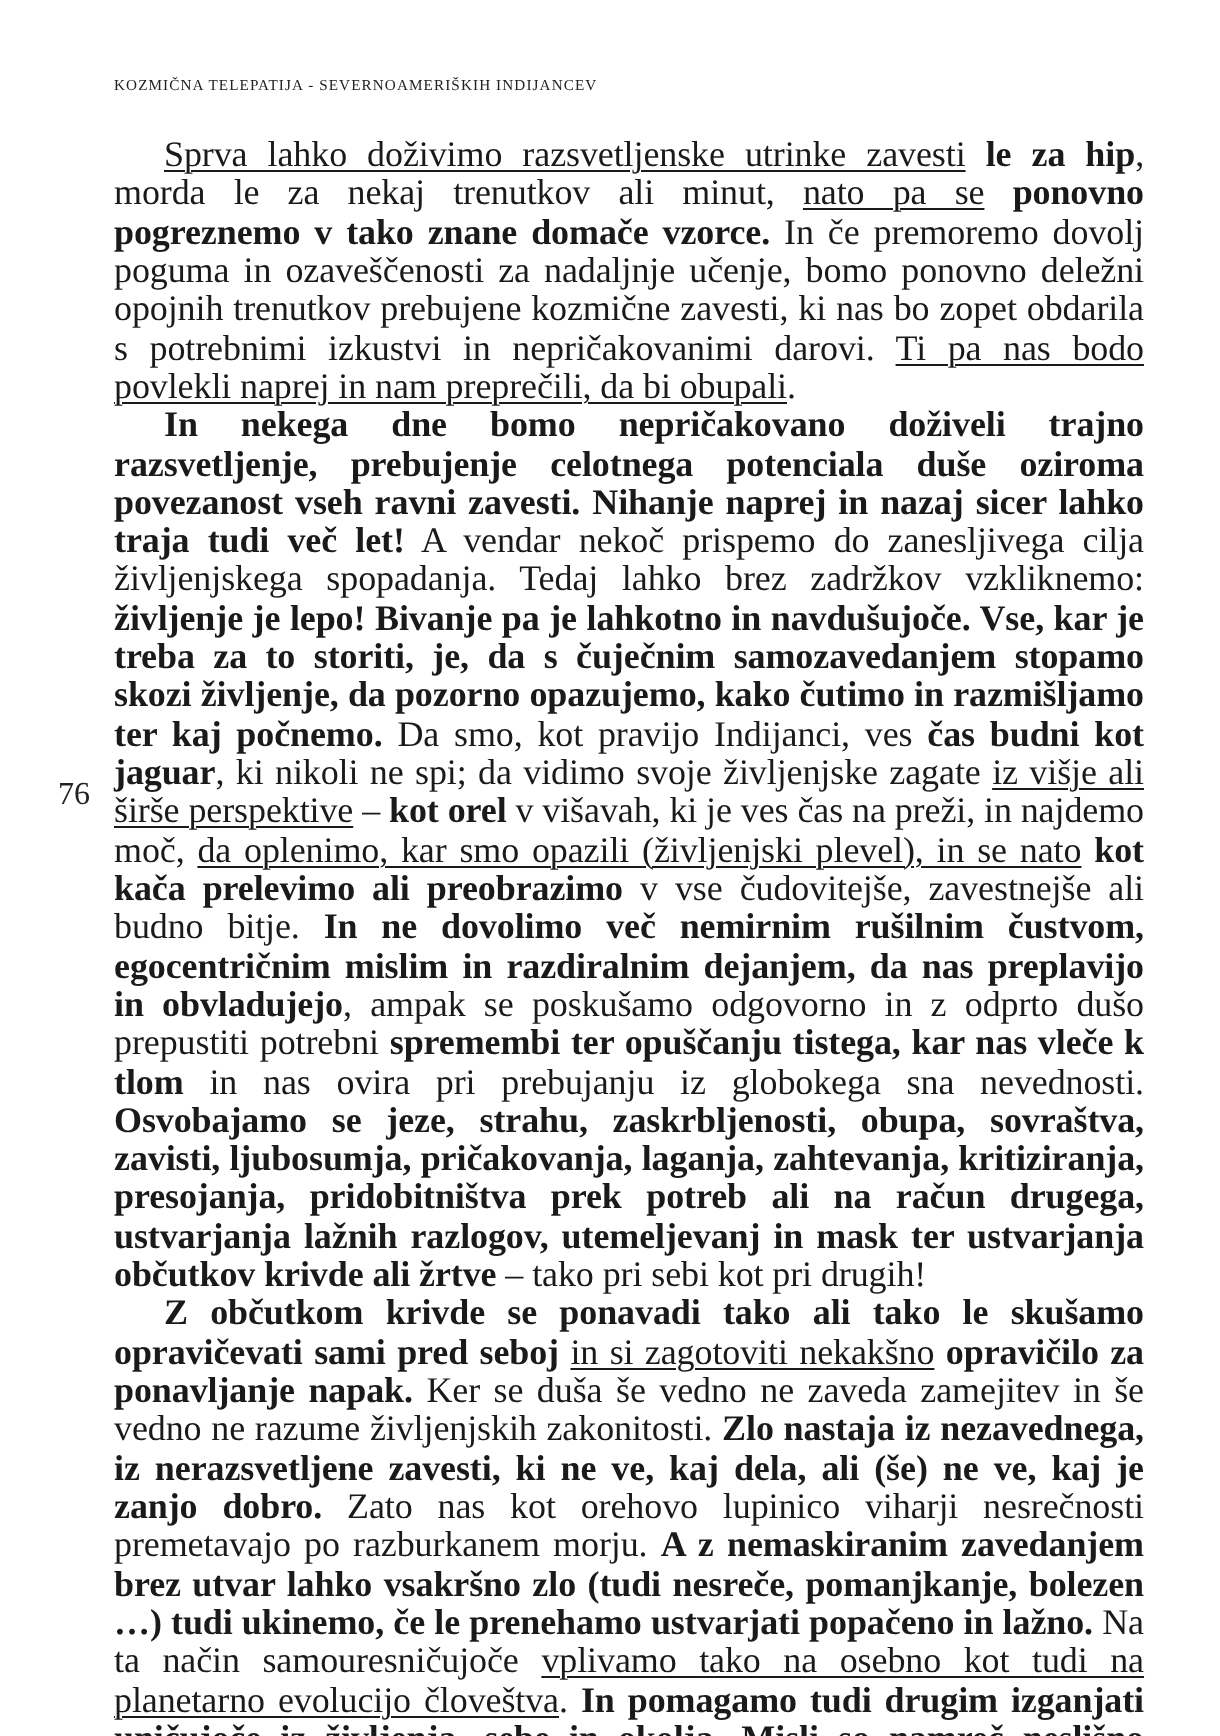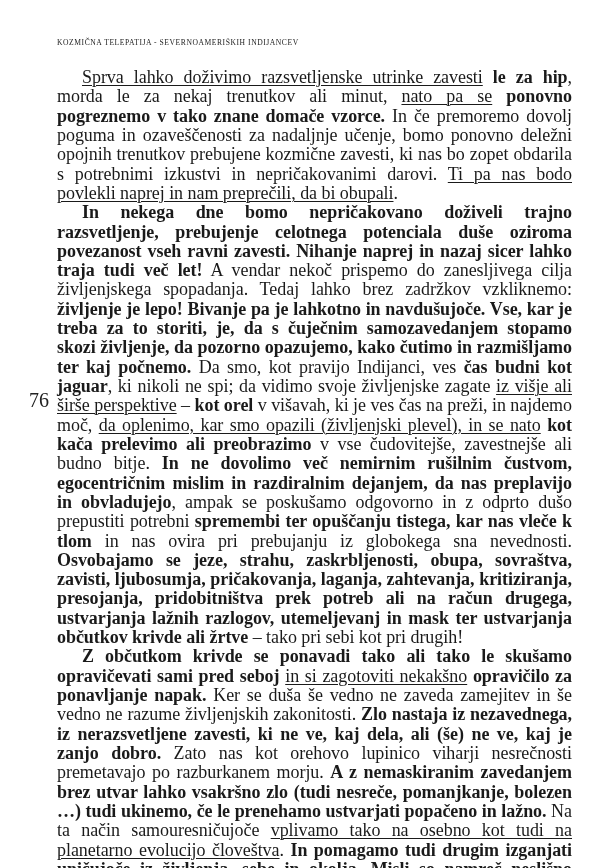--- a/index.html
+++ b/index.html
@@ -1,20 +1,20 @@
 <!DOCTYPE html>
 <html><head>
 <meta charset="utf-8">
 <style>
   html, body { margin: 0; padding: 0; background: #ffffff; }
   body { width: 610px; height: 868px; position: relative; overflow: hidden;
          font-family: "Liberation Serif", "DejaVu Serif", serif; color: #1a1a1a; }
   .running-head { position: absolute; left: 57px; top: 38px; font-size: 7.6px; letter-spacing: 0.55px;
                   font-family: "Liberation Serif", serif; color: #222; text-transform: uppercase; text-align: center; }
-  .page-number { position: absolute; left: 29px; top: 389px; font-size: 20px; color: #222; }
+  .page-number { position: absolute; left: 29px; top: 389px; font-size: 16px; color: #222; }
   .body-text { position: absolute; left: 57px; top: 68px; width: 515px; font-size: 18px; line-height: 19.32px;
                text-align: justify; hyphens: manual; letter-spacing: -0.05px; }
   .body-text p { margin: 0; text-indent: 25px; }
   .b { font-weight: bold; }
   .u { text-decoration: underline; text-underline-offset: 2px; text-decoration-thickness: 1px; }
 </style>
 </head>
 <body>
 
 <div class="running-head">Kozmična telepatija - Severnoameriških Indijancev</div>

